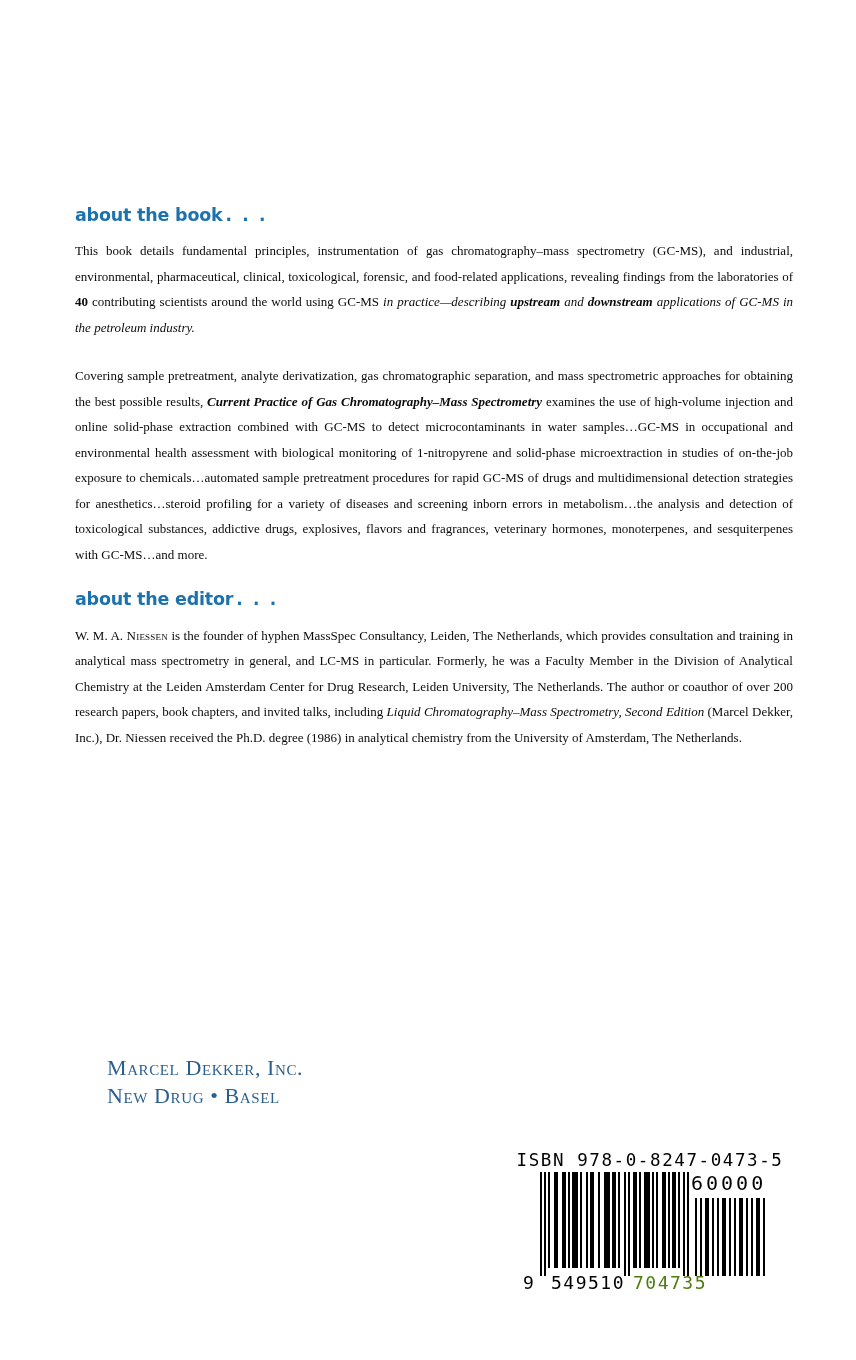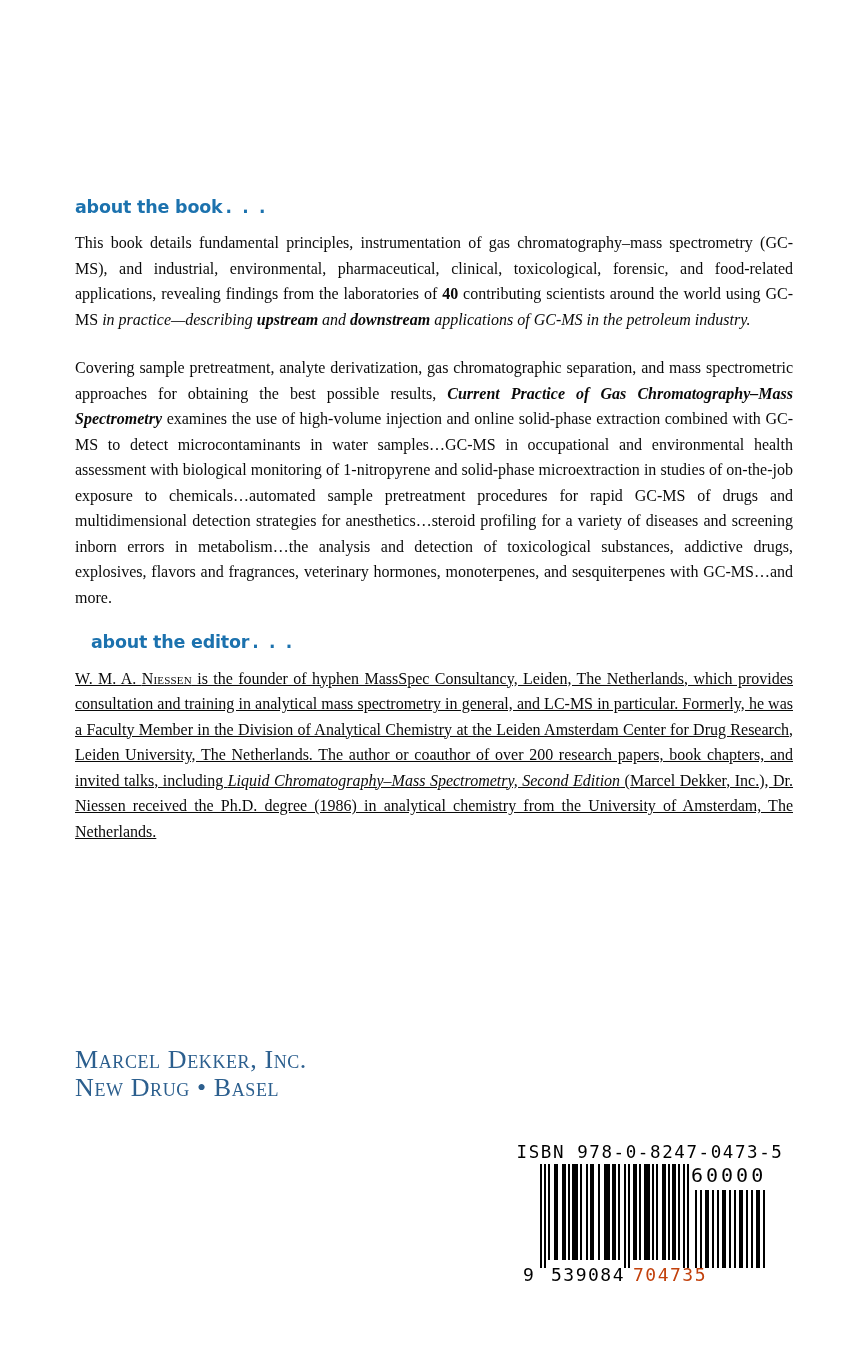--- a/index.html
+++ b/index.html
@@ -12,21 +12,21 @@
     width: 856px;
     height: 1360px;
     position: relative;
     font-family: "Liberation Serif", "DejaVu Serif", serif;
     color: #000000;
     overflow: hidden;
   }
 
   .page {
     position: absolute;
-    left: 0; top: 0;
+    left: 0; top: 8px;
     width: 856px;
     height: 960px;
   }
 
   .content {
     position: absolute;
     left: 75px;
     top: 198px;
     width: 718px;
   }
@@ -44,55 +44,56 @@
   }
   .section-heading .dots {
     font-weight: bold;
     letter-spacing: 2.2px;
     font-size: 17px;
     padding-left: 3px;
   }
 
   
   .body-par {
-    font-size: 16px;
+    font-size: 13px;
     line-height: 25.5px;
     text-align: justify;
     text-justify: inter-word;
     margin: 0 0 23px 0;
     color: #0a0a0a;
     hyphens: none;
   }
-  .body-par.last { margin-bottom: 0; text-decoration: underline; }
+  .body-par.last { margin-bottom: 0; }
 
   .body-par i { font-style: italic; }
   .body-par b { font-weight: bold; }
   .body-par .bi { font-weight: bold; font-style: italic; }
   .smallcaps {
     font-variant: small-caps;
     letter-spacing: 0.2px;
   }
 
   
-  .editor-section { margin-top: 22px; margin-left: 16px; }
+  .editor-section { margin-top: 22px; }
 
   
   .publisher {
     position: absolute;
     left: 75px;
     top: 1046px;
     color: #2c5f8e;
     font-family: "Liberation Serif", "DejaVu Serif", serif;
   }
   .publisher-line {
     font-variant: small-caps;
-    font-size: 26px;
+    font-size: 22px;
     line-height: 28px;
     letter-spacing: 0.6px;
     white-space: nowrap;
+    margin-left: 32px;
   }
 
   
   .barcode-block {
     position: absolute;
     left: 515px;
     top: 1113px;
     width: 270px;
     height: 150px;
     margin-top: 29px;
@@ -147,21 +148,21 @@
     letter-spacing: 1.5px;
     color: #000;
   }
   .ean-grp2 {
     position: absolute;
     left: 118px;
     top: 122px;
     font-family: "DejaVu Sans Mono", "Liberation Mono", monospace;
     font-size: 18px;
     letter-spacing: 1.5px;
-    color: #c2410c;
+    color: #4d7c0f;
   }
 </style>
 </head>
 <body>
 
 <div class="page">
 
   <div class="content">
 
     <h2 class="section-heading"><span>about the book</span><span class="dots">. . .</span></h2>
@@ -236,17 +237,17 @@
         <rect x="40" y="0" width="2" height="78"></rect>
         <rect x="45" y="0" width="4" height="78"></rect>
         <rect x="52" y="0" width="2" height="78"></rect>
         <rect x="57" y="0" width="2" height="78"></rect>
         <rect x="62" y="0" width="4" height="78"></rect>
         <rect x="69" y="0" width="2" height="78"></rect>
       </g>
     </svg>
 
     <div class="ean-lead">9</div>
-    <div class="ean-grp1">539084</div>
+    <div class="ean-grp1">549510</div>
     <div class="ean-grp2">704735</div>
   </div>
 
 </div>
 
 </body></html>

